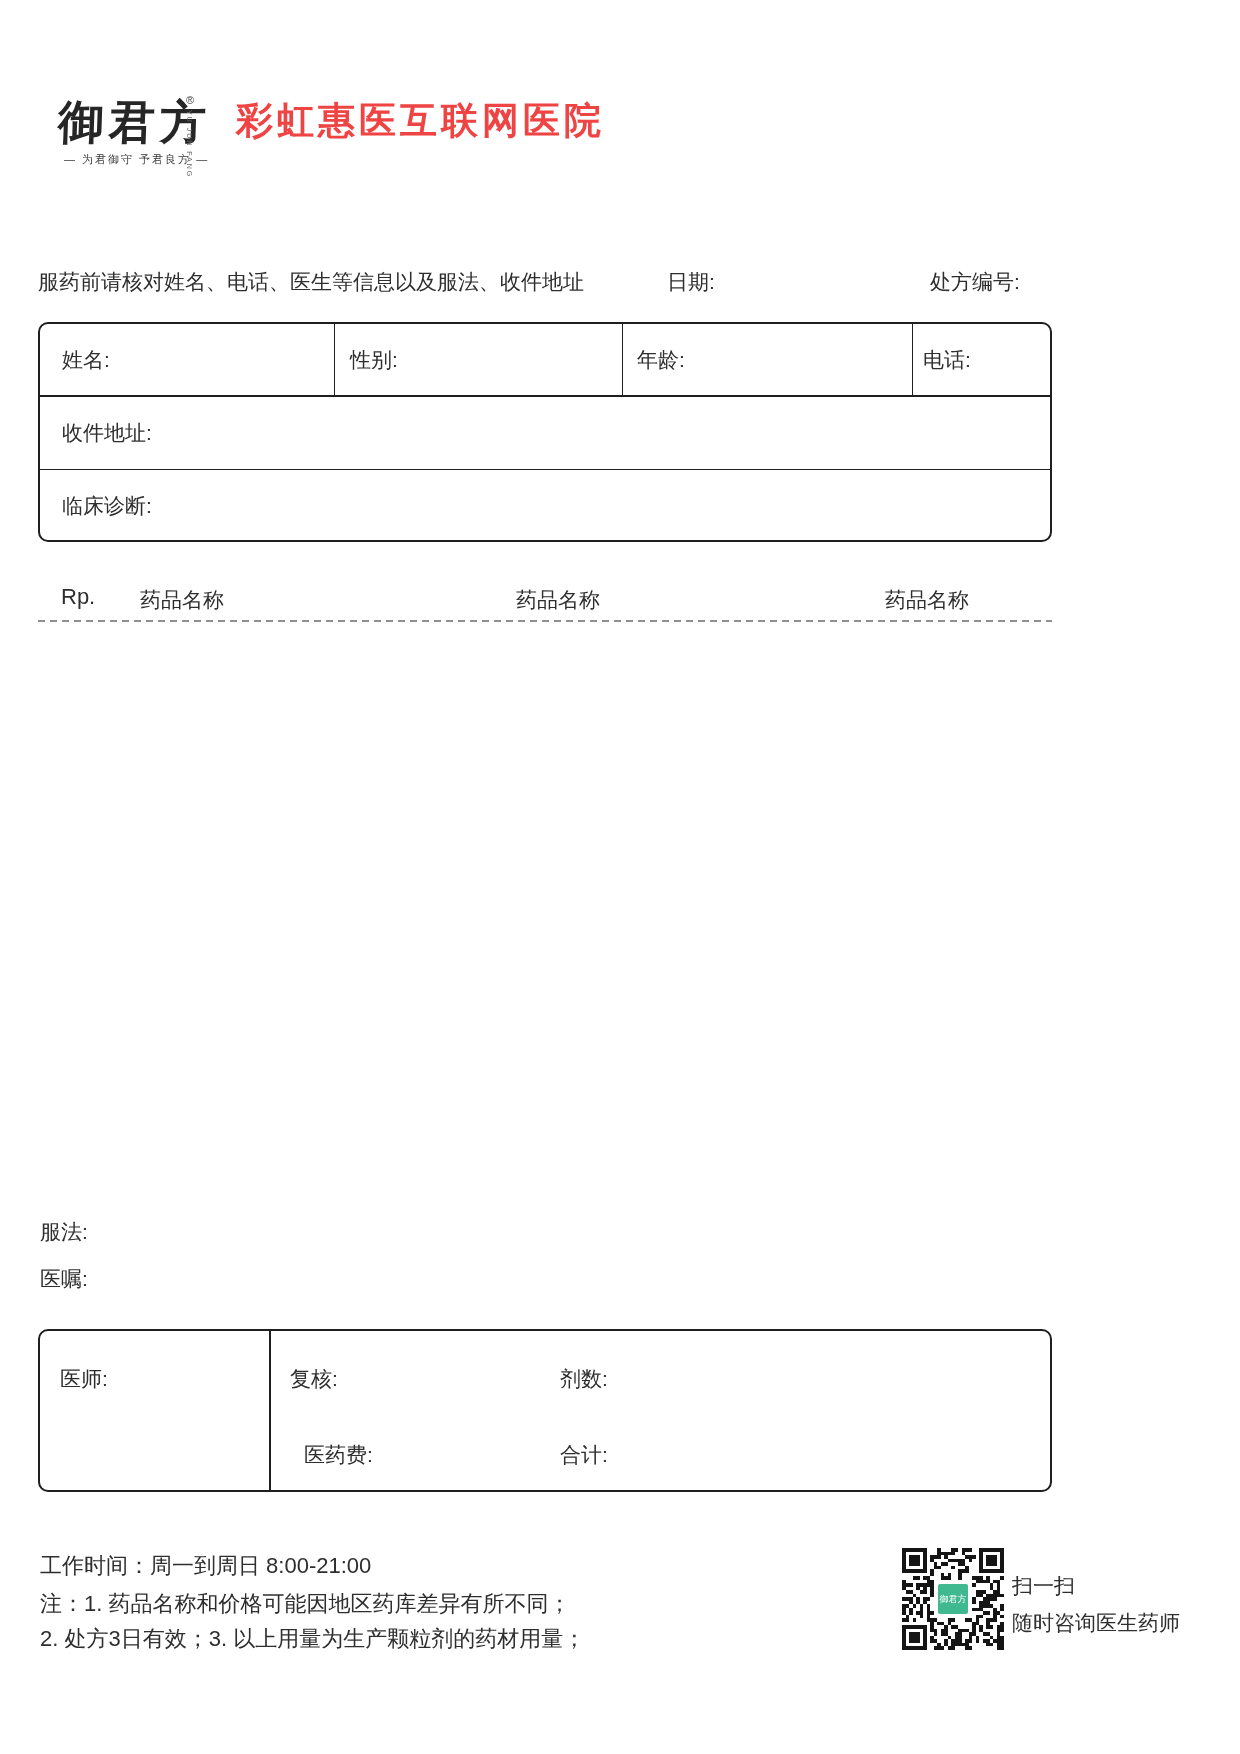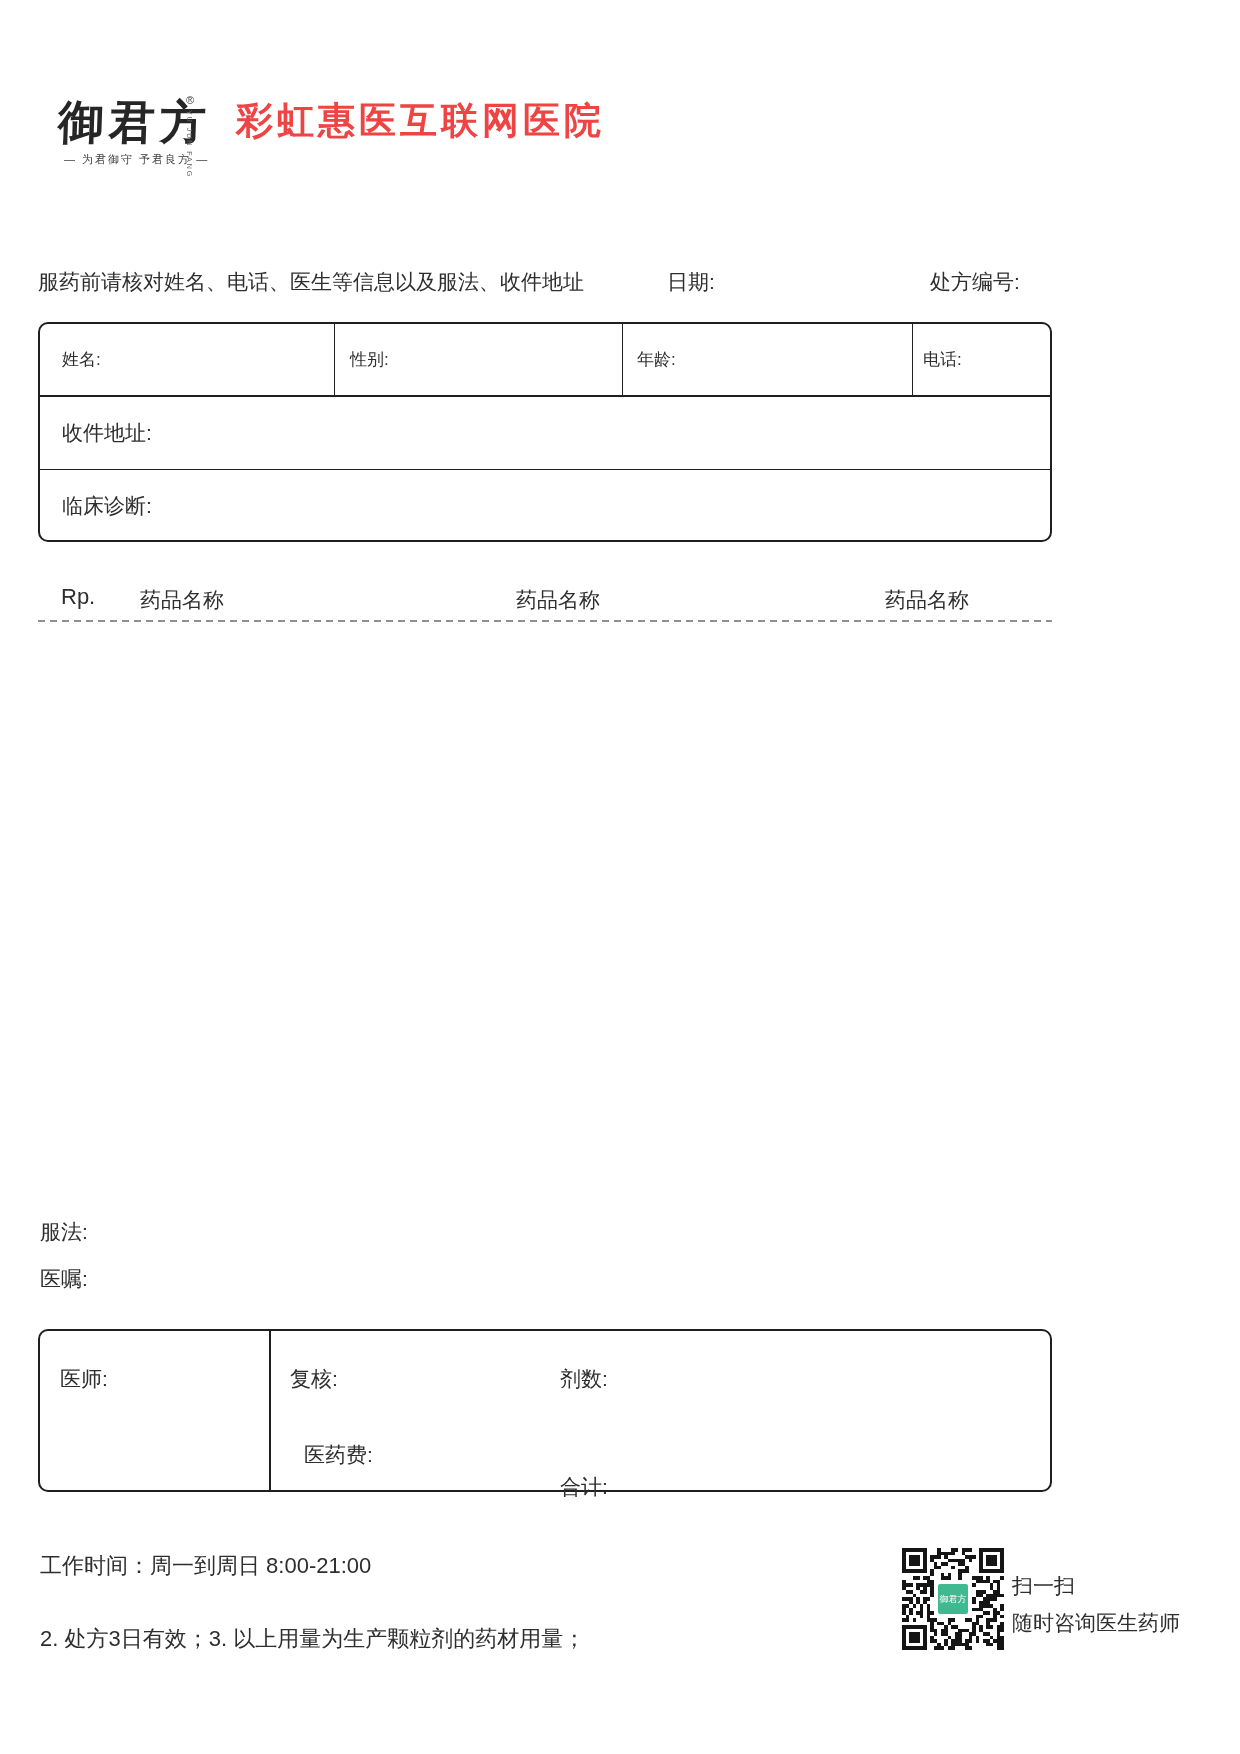--- a/index.html
+++ b/index.html
@@ -18,21 +18,21 @@
 
   
   .notice{position:absolute;left:38px;top:268px;font-size:21px;color:#2e2e2e;white-space:nowrap;}
   .date-label{position:absolute;left:667px;top:268px;font-size:21px;}
   .rxno-label{position:absolute;left:930px;top:268px;font-size:21px;}
 
   
   .patient-box{position:absolute;left:38px;top:322px;width:1014px;height:220px;
     border:2.5px solid #1f1f1f;border-radius:10px;box-sizing:border-box;overflow:hidden;}
   .p-row1{display:flex;height:73px;border-bottom:2px solid #1f1f1f;box-sizing:border-box;}
-  .p-cell{display:flex;align-items:center;font-size:17px;box-sizing:border-box;}
+  .p-cell{display:flex;align-items:center;font-size:21px;box-sizing:border-box;}
   .p-cell1{width:295px;padding-left:22px;border-right:1.5px solid #1f1f1f;}
   .p-cell2{width:288px;padding-left:15px;border-right:1.5px solid #1f1f1f;}
   .p-cell3{width:290px;padding-left:14px;border-right:1.5px solid #1f1f1f;}
   .p-cell4{flex:1;padding-left:10px;}
   .p-row2{display:flex;align-items:center;height:73px;border-bottom:1.5px solid #1f1f1f;
     box-sizing:border-box;font-size:21px;padding-left:22px;}
   .p-row3{display:flex;align-items:center;height:71px;font-size:21px;padding-left:22px;}
 
   
   .rp-label{position:absolute;left:61px;top:584px;font-size:22px;}
@@ -47,21 +47,21 @@
   .advice-label{position:absolute;left:40px;top:1265px;font-size:21px;}
 
   
   .signoff-box{position:absolute;left:38px;top:1329px;width:1014px;height:163px;
     border:2.5px solid #1f1f1f;border-radius:10px;box-sizing:border-box;}
   .signoff-divider{position:absolute;left:229px;top:0;width:1.5px;height:100%;background:#1f1f1f;}
   .doctor-label{position:absolute;left:20px;top:34px;font-size:21px;text-align:right;}
   .review-label{position:absolute;left:250px;top:34px;font-size:21px;}
   .dose-label{position:absolute;left:520px;top:34px;font-size:21px;}
   .fee-label{position:absolute;left:264px;top:110px;font-size:21px;}
-  .total-label{position:absolute;left:520px;top:110px;font-size:21px;margin-top:32px;}
+  .total-label{position:absolute;left:520px;top:110px;font-size:21px;}
 
   
   .hours{position:absolute;left:40px;top:1551px;font-size:22px;white-space:nowrap;}
   .note1{position:absolute;left:40px;top:1589px;font-size:22px;white-space:nowrap;}
   .note2{position:absolute;left:40px;top:1624px;font-size:22px;white-space:nowrap;}
 
   .qr-wrap{position:absolute;left:902px;top:1548px;width:102px;height:102px;}
   .qr-wrap svg{width:102px;height:102px;display:block;}
   .qr-center{position:absolute;left:34px;top:34px;width:34px;height:34px;background:#41b990;
     border-radius:4px;border:2px solid #ffffff;box-sizing:border-box;display:flex;
@@ -119,20 +119,21 @@
   <div class="signoff-box">
     <div class="signoff-divider"></div>
     <div class="doctor-label">医师:</div>
     <div class="review-label">复核:</div>
     <div class="dose-label">剂数:</div>
     <div class="fee-label">医药费:</div>
     <div class="total-label">合计:</div>
   </div>
 
   <div class="hours">工作时间：周一到周日 8:00-21:00</div>
+  <div class="note1">注：1. 药品名称和价格可能因地区药库差异有所不同；</div>
   <div class="note2">2. 处方3日有效；3. 以上用量为生产颗粒剂的药材用量；</div>
 
   <div class="qr-wrap">
     <svg id="qr-svg" viewBox="0 0 29 29" shape-rendering="crispEdges">
         <rect x="10" y="0" width="1" height="1" fill="#151515"></rect>
         <rect x="14" y="0" width="1" height="1" fill="#151515"></rect>
         <rect x="15" y="0" width="1" height="1" fill="#151515"></rect>
         <rect x="17" y="0" width="1" height="1" fill="#151515"></rect>
         <rect x="18" y="0" width="1" height="1" fill="#151515"></rect>
         <rect x="19" y="0" width="1" height="1" fill="#151515"></rect>

